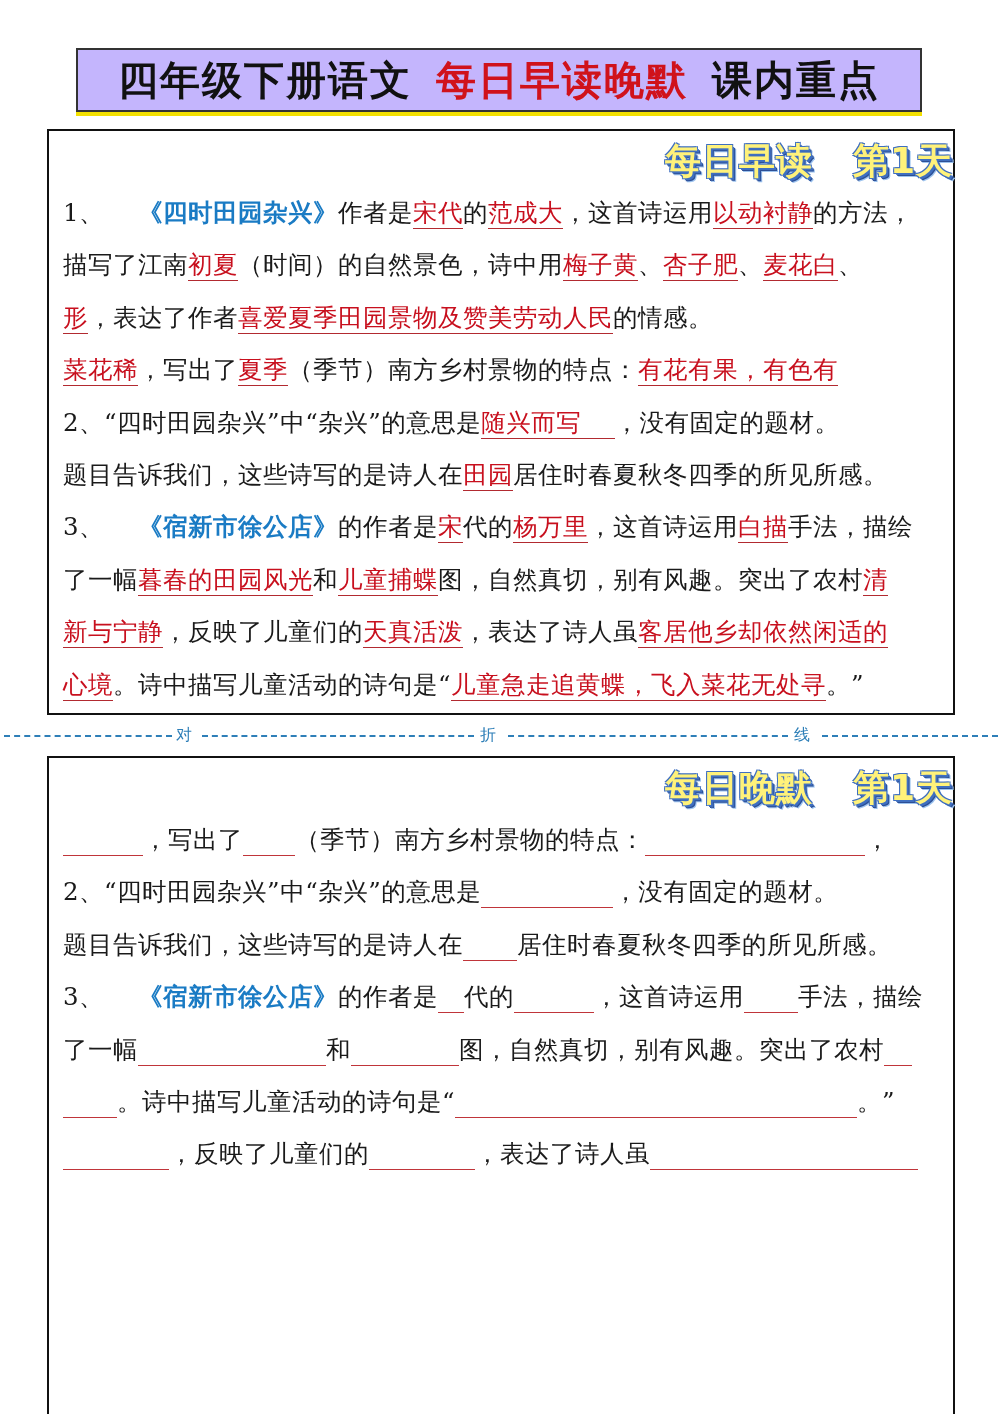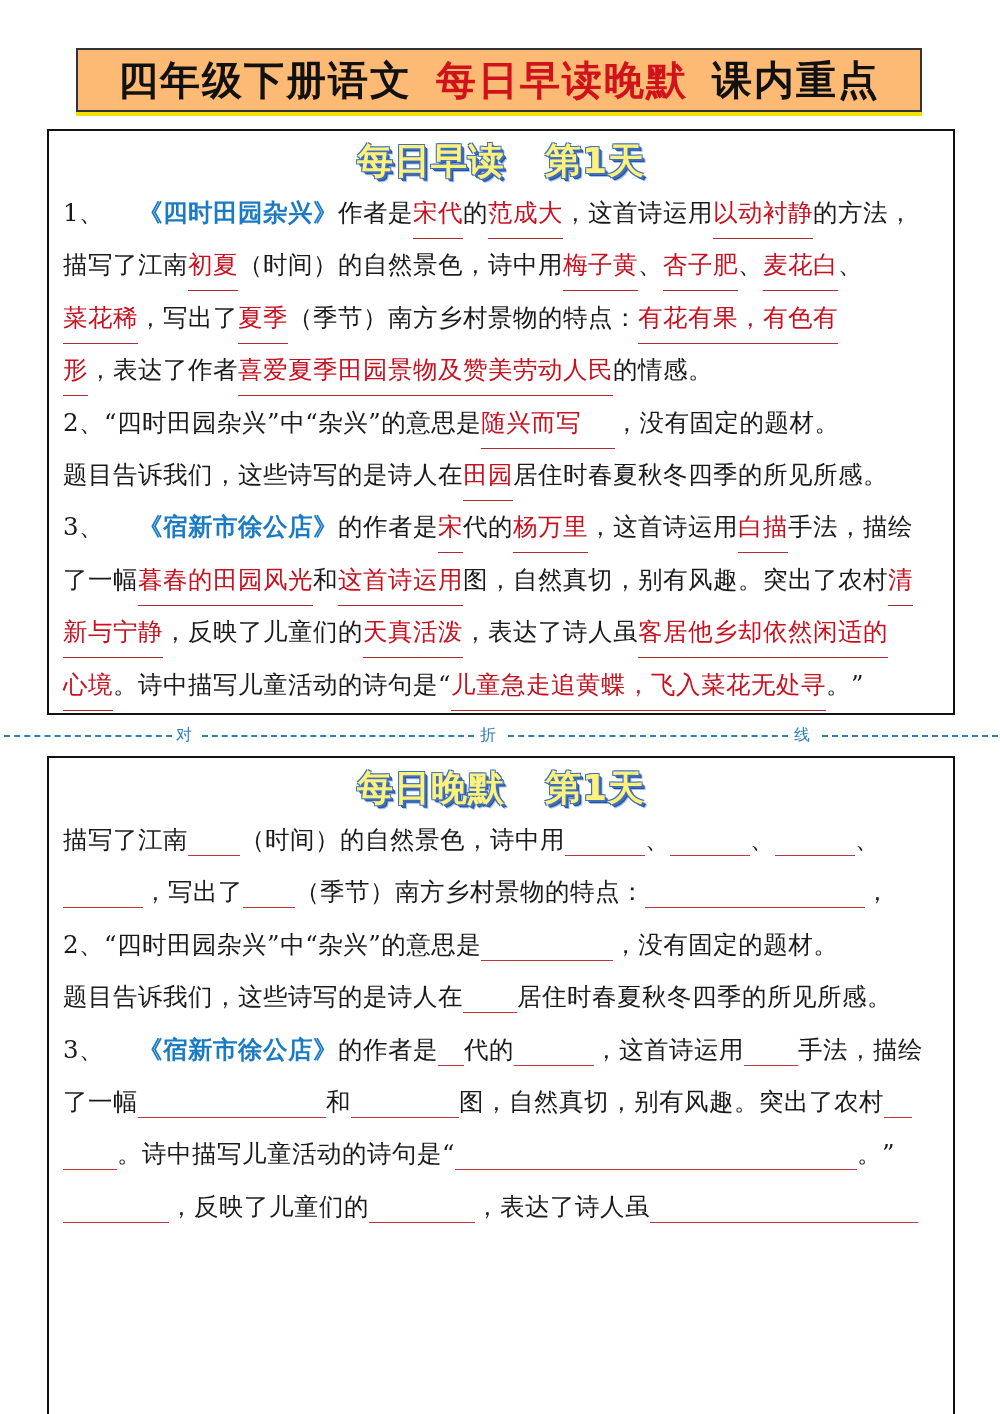--- a/index.html
+++ b/index.html
@@ -2,45 +2,45 @@
 <html><head>
 <meta charset="utf-8">
 <style>
   html, body { margin: 0; padding: 0; }
   body {
     width: 1000px; height: 1414px; background: #ffffff; position: relative; overflow: hidden;
     font-family: "DejaVu Serif", "Liberation Serif", serif; color: #1a1a1a;
   }
   .banner {
     position: absolute; left: 76px; top: 48px; width: 846px; height: 64px;
-    background: #fdba74; border: 2px solid #333; box-sizing: border-box;
+    background: #c4b5fd; border: 2px solid #333; box-sizing: border-box;
     display: flex; align-items: center; justify-content: center;
     font-family: "DejaVu Sans", sans-serif; font-weight: bold; font-size: 40px; letter-spacing: 2px;
     box-shadow: 0 4px 0 #f3e000;
   }
   .banner .b-black { color: #111; }
   .banner .b-red { color: #d0121b; margin: 14px 24px; }
   .card {
     position: absolute; left: 47px; width: 908px; border: 2.5px solid #111; box-sizing: border-box; background: #fff;
   }
   .card.top { top: 129px; height: 586px; }
   .card.bottom { top: 756px; height: 660px; }
   .card-title {
-    position: absolute; left: 0; right: 0; top: 6px; text-align: center;
+    position: absolute; left: 0; right: 0; top: 6px; text-align: right;
     font-family: "DejaVu Sans", sans-serif; font-weight: bold; font-size: 36px; letter-spacing: 1px;
     color: #fff27a;
     text-shadow: 2px 2px 0 #3f6fc0, -1px -1px 0 #3f6fc0, 1px -1px 0 #3f6fc0, -1px 1px 0 #3f6fc0, 3px 3px 0 #2d4f95, 4px 4px 0 #9ec4ef;
   }
   .card-title .gap { display: inline-block; width: 40px; }
   .lines { position: absolute; left: 14px; right: 10px; top: 56px; }
   .line {
     height: 52.4px; line-height: 52px; font-size: 24.5px; white-space: nowrap; letter-spacing: 0.5px;
   }
   .t-blue { color: #1a7bc4; font-family: "DejaVu Sans", sans-serif; font-weight: bold; margin-left: 34px; }
-  .ans { color: #c8101e; border-bottom: 1.5px solid #b22a30; padding-bottom: 11px; }
+  .ans { color: #c8101e; border-bottom: 1.5px solid #b22a30; padding-bottom: 1px; }
   .blank { display: inline-block; border-bottom: 1.5px solid #c0353a; height: 30px; vertical-align: -8px; }
   .fold {
     position: absolute; left: 0; top: 726px; width: 1000px; height: 20px;
   }
   .fold .dash {
     position: absolute; top: 9px; height: 0; border-top: 2.5px dashed #2e7fb8;
   }
   .fold .lbl {
     position: absolute; top: -1px; font-size: 16px; color: #2e7fb8;
   }
@@ -54,47 +54,46 @@
   <span class="b-black">课内重点</span>
 </div>
 
 <div class="card top">
   <div class="card-title">
     <span>每日早读</span><span class="gap"></span><span>第1天</span>
   </div>
   <div class="lines" id="morning-lines">
       <div class="line"><span>1、</span><span class="t-blue">《四时田园杂兴》</span><span>作者是</span><span class="ans">宋代</span><span>的</span><span class="ans">范成大</span><span>，这首诗运用</span><span class="ans">以动衬静</span><span>的方法，</span></div>
       <div class="line"><span>描写了江南</span><span class="ans">初夏</span><span>（时间）的自然景色，诗中用</span><span class="ans">梅子黄</span><span>、</span><span class="ans">杏子肥</span><span>、</span><span class="ans">麦花白</span><span>、</span></div>
+      <div class="line"><span class="ans">形</span><span>，表达了作者</span><span class="ans">喜爱夏季田园景物及赞美劳动人民</span><span>的情感。</span></div>
       <div class="line"><span class="ans">菜花稀</span><span>，写出了</span><span class="ans">夏季</span><span>（季节）南方乡村景物的特点：</span><span class="ans">有花有果，有色有</span></div>
-      <div class="line"><span class="ans">形</span><span>，表达了作者</span><span class="ans">喜爱夏季田园景物及赞美劳动人民</span><span>的情感。</span></div>
       <div class="line"><span>2、“四时田园杂兴”中“杂兴”的意思是</span><span class="ans">随兴而写　 </span><span>，没有固定的题材。</span></div>
       <div class="line"><span>题目告诉我们，这些诗写的是诗人在</span><span class="ans">田园</span><span>居住时春夏秋冬四季的所见所感。</span></div>
       <div class="line"><span>3、</span><span class="t-blue">《宿新市徐公店》</span><span>的作者是</span><span class="ans">宋</span><span>代的</span><span class="ans">杨万里</span><span>，这首诗运用</span><span class="ans">白描</span><span>手法，描绘</span></div>
-      <div class="line"><span>了一幅</span><span class="ans">暮春的田园风光</span><span>和</span><span class="ans">这首诗运用</span><span>图，自然真切，别有风趣。突出了农村</span><span class="ans">清</span></div>
+      <div class="line"><span>了一幅</span><span class="ans">暮春的田园风光</span><span>和</span><span class="ans">儿童捕蝶</span><span>图，自然真切，别有风趣。突出了农村</span><span class="ans">清</span></div>
       <div class="line"><span class="ans">新与宁静</span><span>，反映了儿童们的</span><span class="ans">天真活泼</span><span>，表达了诗人虽</span><span class="ans">客居他乡却依然闲适的</span></div>
       <div class="line"><span class="ans">心境</span><span>。诗中描写儿童活动的诗句是“</span><span class="ans">儿童急走追黄蝶，飞入菜花无处寻</span><span>。”</span></div>
     </div>
 </div>
 
 <div class="fold">
   <div class="dash" style="left:4px; width:168px;"></div>
   <span class="lbl" style="left:176px;">对</span>
   <div class="dash" style="left:202px; width:272px;"></div>
   <span class="lbl" style="left:480px;">折</span>
   <div class="dash" style="left:508px; width:280px;"></div>
   <span class="lbl" style="left:794px;">线</span>
   <div class="dash" style="left:822px; width:176px;"></div>
 </div>
 
 <div class="card bottom">
   <div class="card-title">
     <span>每日晚默</span><span class="gap"></span><span>第1天</span>
   </div>
   <div class="lines" id="evening-lines">
-      <div class="line"><span>描写了江南</span><span class="blank" style="width: 52px;"></span><span>（时间）的自然景色，诗中用</span><span class="blank" style="width: 80px;"></span><span>、</span><span class="blank" style="width: 80px;"></span><span>、</span><span class="blank" style="width: 80px;"></span><span>、</span></div>
       <div class="line"><span class="blank" style="width: 80px;"></span><span>，写出了</span><span class="blank" style="width: 52px;"></span><span>（季节）南方乡村景物的特点：</span><span class="blank" style="width: 220px;"></span><span>，</span></div>
       <div class="line"><span>2、“四时田园杂兴”中“杂兴”的意思是</span><span class="blank" style="width: 132px;"></span><span>，没有固定的题材。</span></div>
       <div class="line"><span>题目告诉我们，这些诗写的是诗人在</span><span class="blank" style="width: 54px;"></span><span>居住时春夏秋冬四季的所见所感。</span></div>
       <div class="line"><span>3、</span><span class="t-blue">《宿新市徐公店》</span><span>的作者是</span><span class="blank" style="width: 26px;"></span><span>代的</span><span class="blank" style="width: 80px;"></span><span>，这首诗运用</span><span class="blank" style="width: 54px;"></span><span>手法，描绘</span></div>
       <div class="line"><span>了一幅</span><span class="blank" style="width: 188px;"></span><span>和</span><span class="blank" style="width: 108px;"></span><span>图，自然真切，别有风趣。突出了农村</span><span class="blank" style="width: 28px;"></span></div>
       <div class="line"><span class="blank" style="width: 54px;"></span><span>。诗中描写儿童活动的诗句是“</span><span class="blank" style="width: 402px;"></span><span>。”</span></div>
       <div class="line"><span class="blank" style="width: 106px;"></span><span>，反映了儿童们的</span><span class="blank" style="width: 106px;"></span><span>，表达了诗人虽</span><span class="blank" style="width: 268px;"></span></div>
     </div>
 </div>
 

